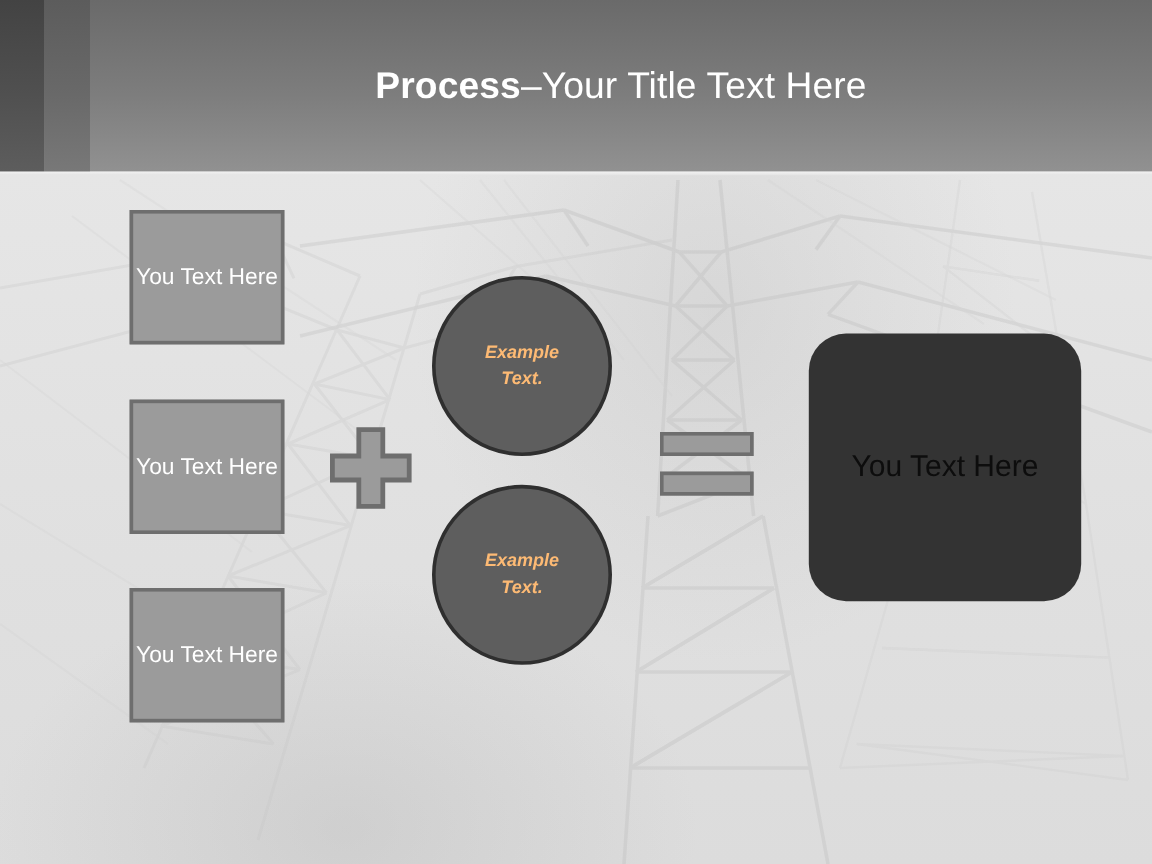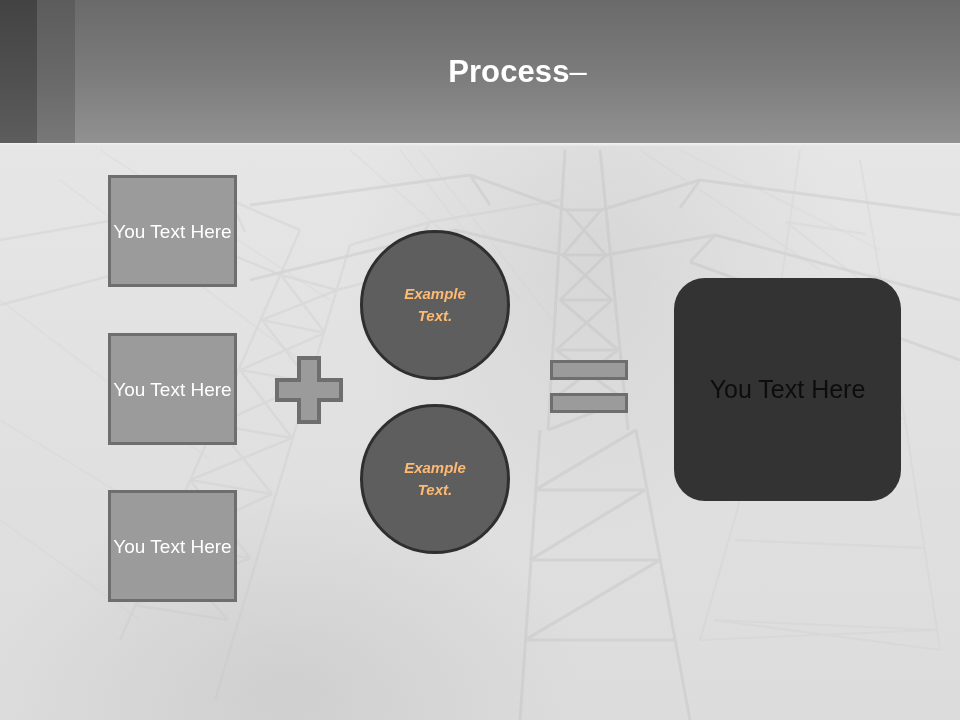--- a/index.html
+++ b/index.html
@@ -119,20 +119,21 @@
     </svg>
   </div>
 
   <div class="header">
     <div class="hdr-main"></div>
     <div class="hdr-strip-dark"></div>
     <div class="hdr-strip-mid"></div>
     <div class="title">
       <span class="t-bold">Process</span>
         <span class="t-reg"> – </span>
+        <span class="t-reg">Your Title Text Here</span>
     </div>
   </div>
   <div class="hdr-underline"></div>
 
   <div class="txtbox" id="box1">You Text Here</div>
   <div class="txtbox" id="box2">You Text Here</div>
   <div class="txtbox" id="box3">You Text Here</div>
 
   <div class="plus">
     <svg width="70" height="70" viewBox="0 0 70 70">

